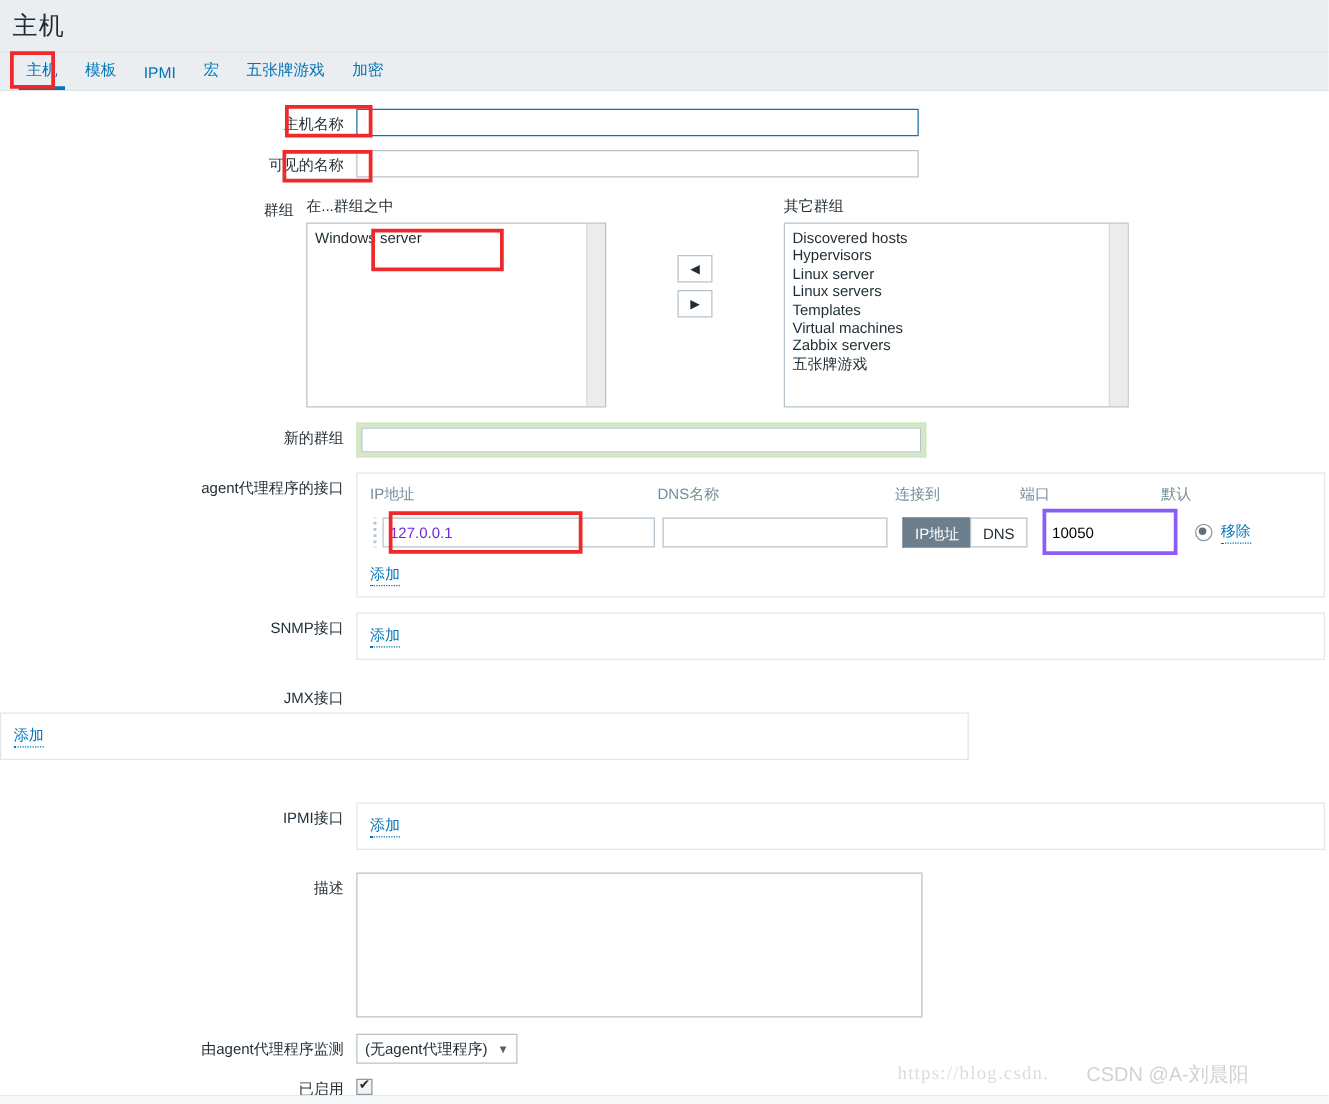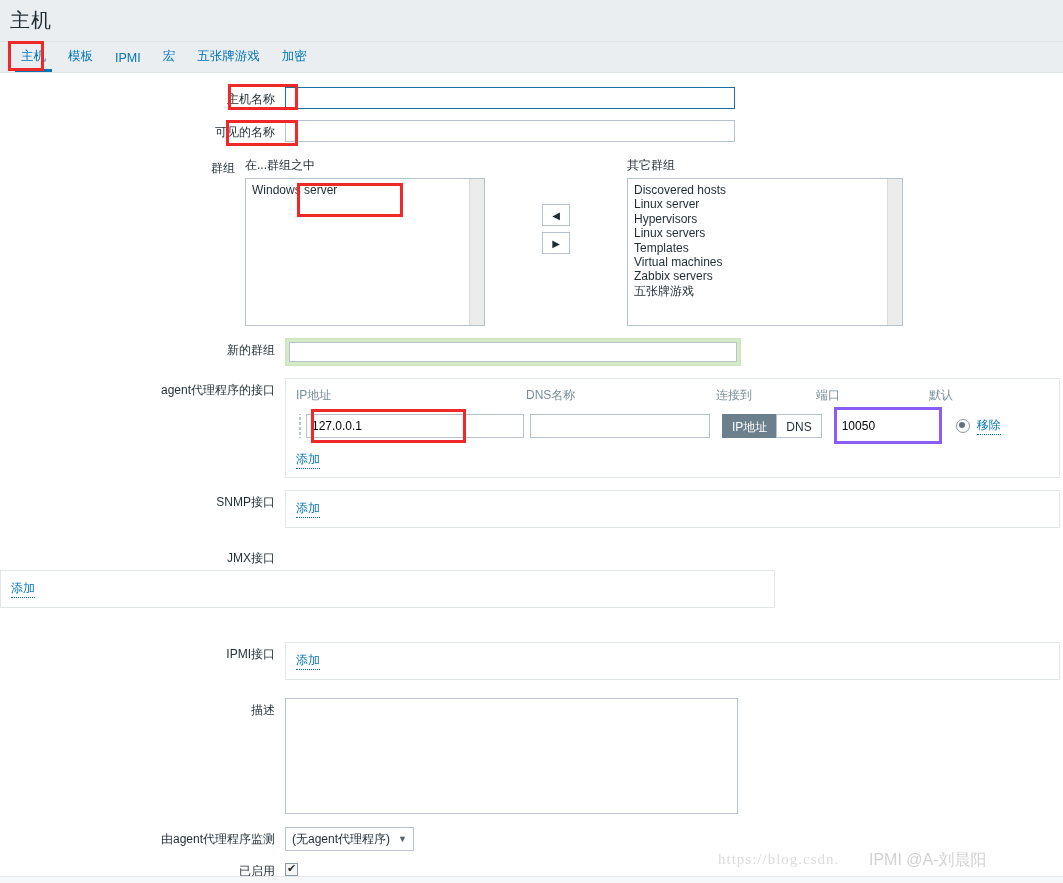--- a/index.html
+++ b/index.html
@@ -110,21 +110,21 @@
   .drag-dots{
     width:8px;height:24px;margin-right:2px;
     background-image:radial-gradient(#b6c3cc 1px, transparent 1px);
     background-size:4px 5px;background-position:2px 2px;
     background-repeat:repeat-y;cursor:move;
   }
   .ipinput{
     width:218px;height:24px;box-sizing:border-box;
     border:1px solid #b6c3cc;background:#fff;font-size:12px;
     padding:0 5px;outline:none;font-family:"Liberation Sans",sans-serif;
-    color:#000000;
+    color:#6d28d9;
   }
   .dnsinput{
     width:180px;height:24px;box-sizing:border-box;margin-left:6px;
     border:1px solid #b6c3cc;background:#fff;font-size:12px;
     padding:0 5px;outline:none;font-family:"Liberation Sans",sans-serif;
   }
   .toggle{display:flex;margin-left:12px;}
   .toggle div{
     height:24px;line-height:24px;padding:0 9px;
     border:1px solid #b6c3cc;font-size:12px;cursor:pointer;
@@ -256,22 +256,22 @@
       <div class="arrow-col">
         <div class="arrowbtn">◀</div>
         <div class="arrowbtn">▶</div>
       </div>
       <div>
         <div class="grp-col-head">其它群组</div>
         <div class="listbox" style="width:276px;">
           <div class="track"></div>
           <ul>
             <li>Discovered hosts</li>
+            <li>Hypervisors</li>
             <li>Linux server</li>
-            <li>Hypervisors</li>
             <li>Linux servers</li>
             <li>Templates</li>
             <li>Virtual machines</li>
             <li>Zabbix servers</li>
             <li>五张牌游戏</li>
           </ul>
         </div>
       </div>
     </div>
   </div>
@@ -375,15 +375,15 @@
   </div>
 
 </div>
 
 <div class="redbox" style="left:228px;top:84px;width:70px;height:26px;"></div>
 <div class="redbox" style="left:226px;top:120px;width:72px;height:26px;"></div>
 <div class="redbox" style="left:297px;top:183px;width:106px;height:34px;"></div>
 <div class="redbox" style="left:311px;top:409px;width:155px;height:34px;"></div>
 
 <div class="wm">https://blog.csdn.</div>
-<div class="wm2">IPMI @A-刘晨阳</div>
+<div class="wm2">CSDN @A-刘晨阳</div>
 <div class="bottom-rule"></div>
 <div class="bottom-fill"></div>
 
 </body></html>

